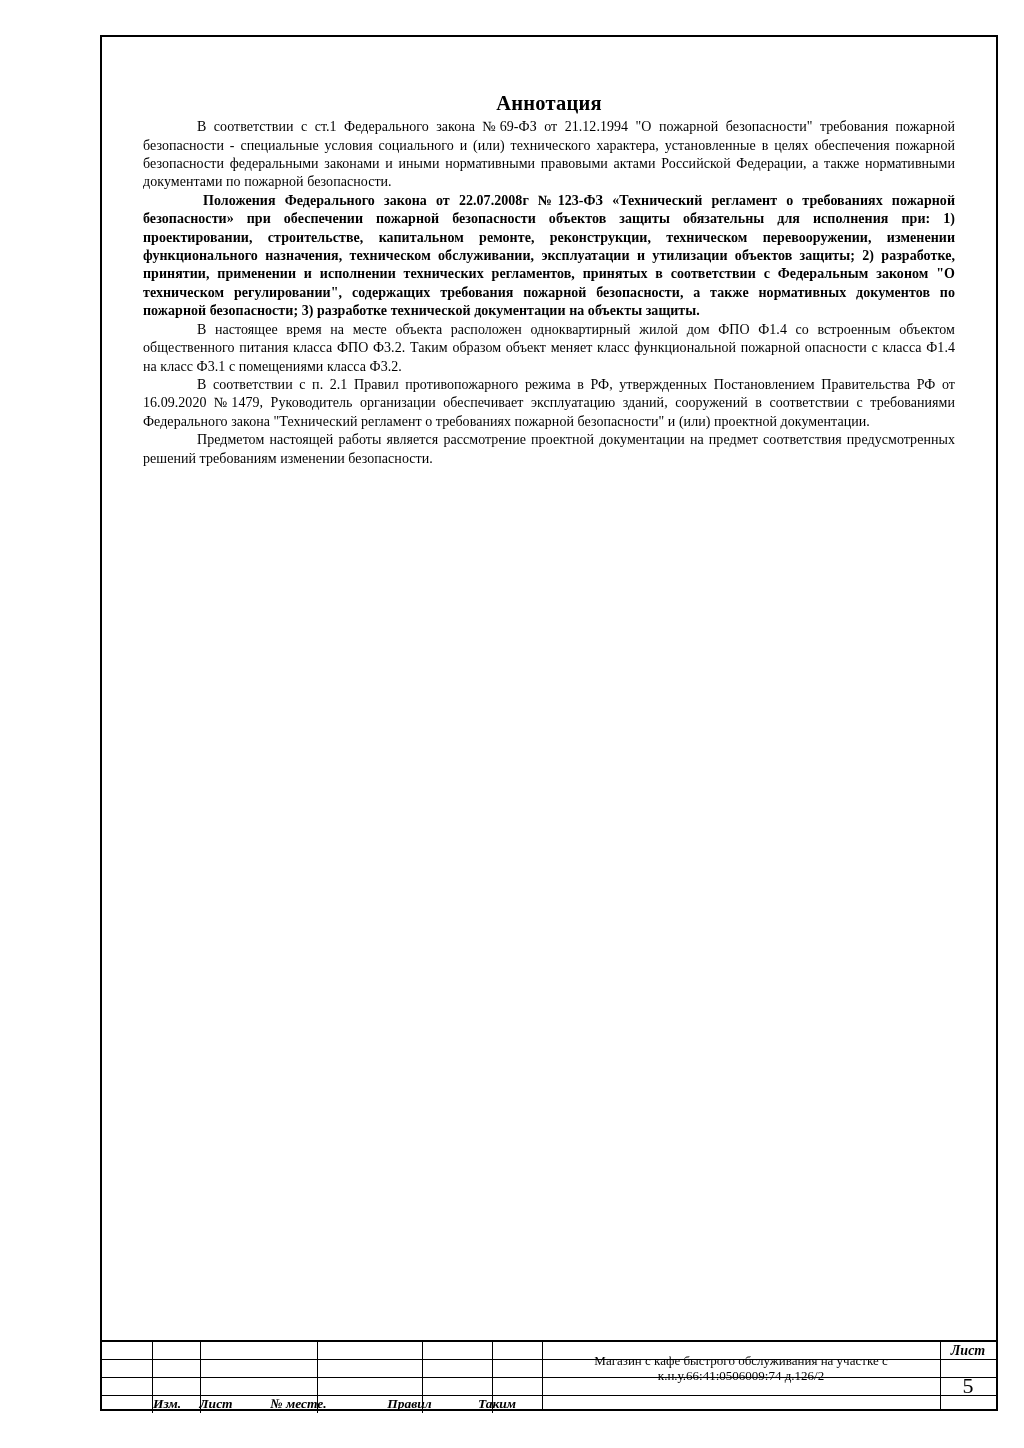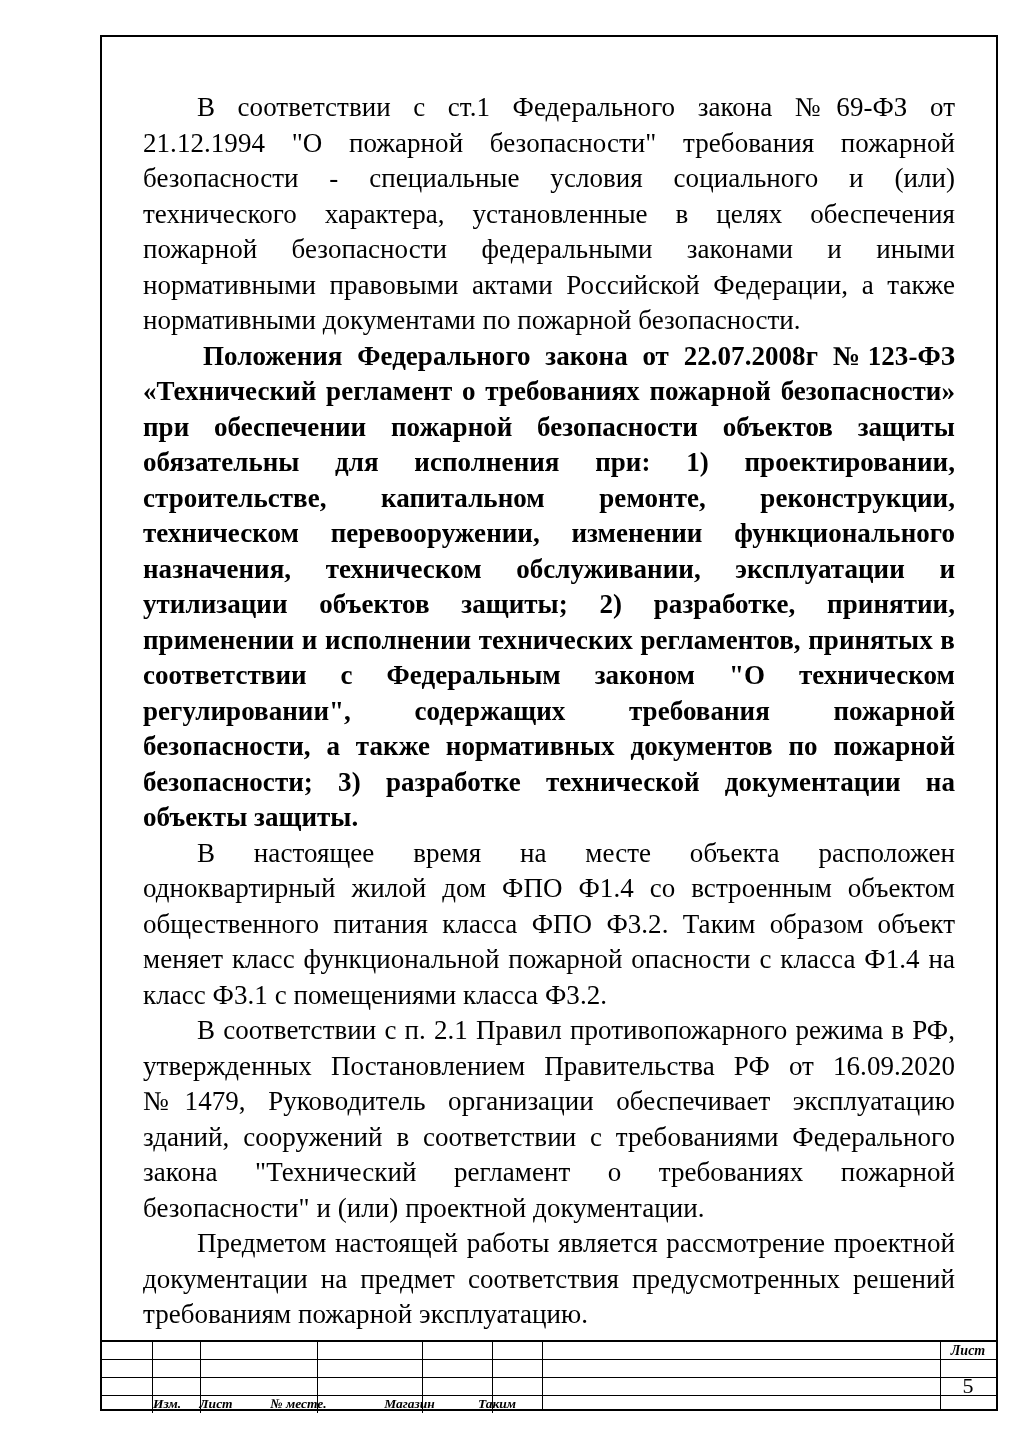--- a/index.html
+++ b/index.html
@@ -51,21 +51,21 @@
     font-size: 20.5px;
     line-height: 1.28;
     margin: 0 0 2px 0;
     letter-spacing: 0.2px;
   }
 
   p.para {
     margin: 0;
     text-align: justify;
     text-indent: 54px;
-    font-size: 27px;
+    font-size: 14px;
     line-height: 1.315;
     letter-spacing: 0.05px;
     text-justify: inter-word;
   }
 
   p.para.tight-indent {
     text-indent: 60px;
     font-weight: bold;
   }
 
@@ -178,25 +178,26 @@
   }
 </style>
 </head>
 <body>
 
 <div class="page">
 
   <div class="doc-frame"></div>
 
   <div class="content">
+    <div class="annot-title">Аннотация</div>
     <p class="para">В соответствии с ст.1 Федерального закона №69-ФЗ от 21.12.1994 "О пожарной безопасности"  требования пожарной безопасности - специальные условия социального и (или) технического характера, установленные в целях обеспечения пожарной безопасности федеральными законами и иными нормативными правовыми актами Российской Федерации, а также нормативными документами по пожарной безопасности.</p>
     <p class="para tight-indent">Положения Федерального закона от 22.07.2008г №123-ФЗ «Технический регламент о требованиях пожарной безопасности» при обеспечении пожарной безопасности объектов защиты обязательны для исполнения при: 1) проектировании, строительстве, капитальном ремонте, реконструкции, техническом перевооружении, изменении функционального назначения, техническом обслуживании, эксплуатации и утилизации объектов защиты; 2) разработке, принятии, применении и исполнении технических регламентов, принятых в соответствии с Федеральным законом "О техническом регулировании", содержащих требования пожарной безопасности, а также нормативных документов по пожарной безопасности; 3) разработке технической документации на объекты защиты.</p>
     <p class="para">В настоящее время на месте объекта расположен одноквартирный жилой дом ФПО Ф1.4 со встроенным объектом общественного питания класса ФПО Ф3.2. Таким образом объект меняет класс функциональной пожарной опасности с класса Ф1.4 на класс Ф3.1 с помещениями класса Ф3.2.</p>
     <p class="para">В соответствии с п. 2.1 Правил противопожарного режима в РФ, утвержденных Постановлением Правительства РФ от 16.09.2020 №1479, Руководитель организации обеспечивает эксплуатацию зданий, сооружений в соответствии с требованиями Федерального закона "Технический регламент о требованиях пожарной безопасности" и (или) проектной документации.</p>
-    <p class="para">Предметом настоящей работы является рассмотрение проектной документации на предмет соответствия предусмотренных решений требованиям пожарной эксплуатацию.</p>
+    <p class="para">Предметом настоящей работы является рассмотрение проектной документации на предмет соответствия предусмотренных решений требованиям изменении безопасности.</p>
   </div>
 
   <div class="stamp">
     <div class="row r1"></div>
     <div class="row r2"></div>
     <div class="row r3"></div>
     <div class="row r4"></div>
 
     <div class="stamp-left-cells">
       <div class="vline v1"></div>
@@ -205,21 +206,22 @@
       <div class="vline v4"></div>
       <div class="vline v5"></div>
     </div>
     <div class="vline v6"></div>
     <div class="vline v7"></div>
 
     <div class="label-row">
       <span class="lb-izm">Изм.</span>
       <span class="lb-list">Лист</span>
       <span class="lb-dokum">№ месте.</span>
-      <span class="lb-podp">Магазин</span>
+      <span class="lb-podp">Правил</span>
       <span class="lb-data">Таким</span>
     </div>
 
+    <div class="title-cell">Магазин с кафе быстрого обслуживания на участке с к.н.у.66:41:0506009:74 д.126/2</div>
     <div class="sheet-label">Лист</div>
     <div class="sheet-number">5</div>
   </div>
 
 </div>
 
 </body></html>

